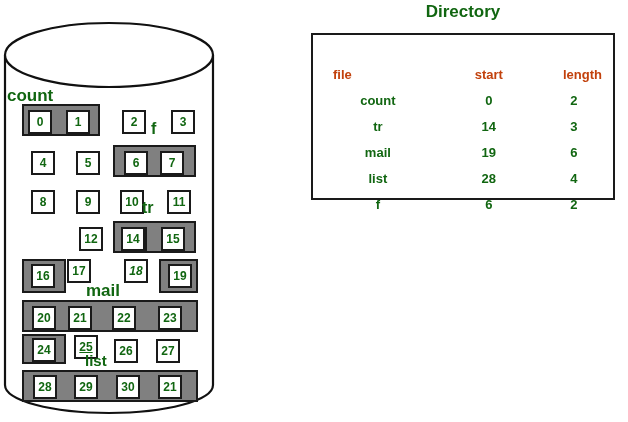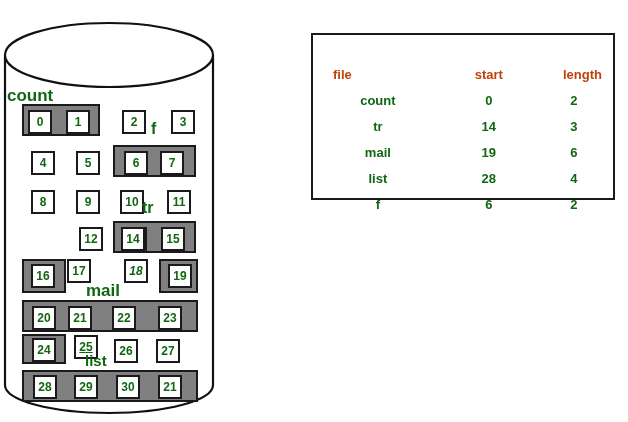--- a/index.html
+++ b/index.html
@@ -193,20 +193,21 @@
     <div class="file-label" style="left:151px; top:120px; font-size:16px;">f</div>
 
     <div class="file-label" style="left:142px; top:199px; font-size:16px;">tr</div>
 
     <div class="file-label" style="left:86px;  top:281px; font-size:17px;">mail</div>
 
     <div class="file-label" style="left:85px;  top:352px; font-size:15px;">list</div>
 
   </div>
 
+  <div class="dir-title">Directory</div>
 
   <div class="dir-box"></div>
 
   <table class="dir-table">
     <thead>
       <tr class="spacer-row">
         <td class="col-file"></td>
         <td class="col-start"></td>
         <td class="col-len"></td>
       </tr>

